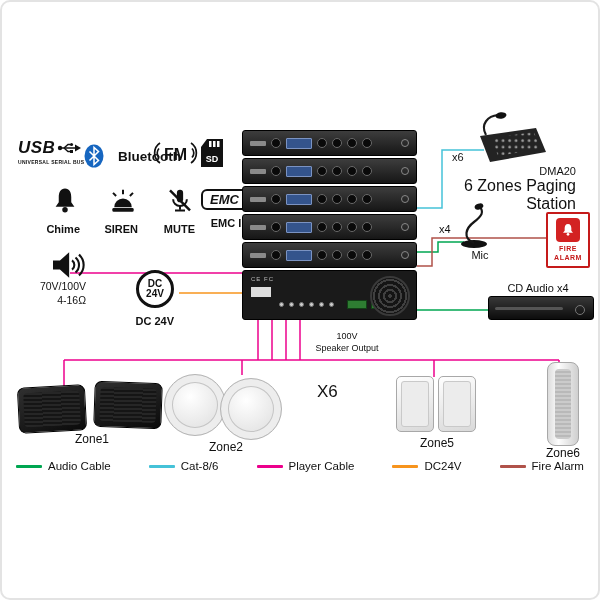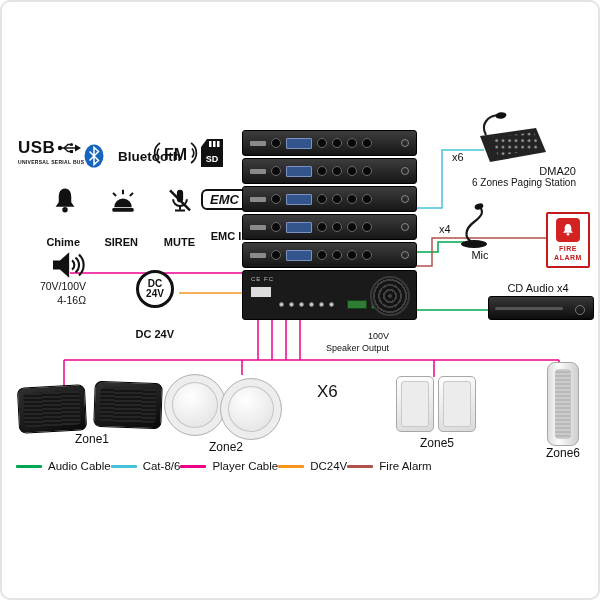--- a/index.html
+++ b/index.html
@@ -3,23 +3,23 @@
 <meta charset="utf-8">
 <style>
 *{margin:0;padding:0;box-sizing:border-box}
 body{background:#fff;font-family:"Liberation Sans",sans-serif;color:#111}
 #canvas{position:relative;width:600px;height:600px;background:#fff;border:2px solid #e3e3e3;border-radius:10px;overflow:hidden}
 .abs{position:absolute}
 #wires{position:absolute;inset:0;z-index:1}
 .dev{z-index:2}
 
 .feat-col{display:flex;flex-direction:column;align-items:flex-end}
-.feat-label{font-size:11px;font-weight:700;margin-top:20px;white-space:nowrap}
+.feat-label{font-size:11px;font-weight:700;margin-top:7px;white-space:nowrap}
 .usb-row{display:flex;align-items:center;gap:2px}
-.usb-txt{font-size:17px;font-weight:800;letter-spacing:.5px}
+.usb-txt{font-size:17px;font-weight:800;font-style:italic;letter-spacing:.5px}
 .usb-sub{font-size:5px;letter-spacing:.3px;font-weight:700;margin-top:1px;white-space:nowrap}
 .bt-row{display:flex;align-items:center;gap:14px}
 .bt-label{font-size:13.5px;font-weight:700}
 .fm-row{display:flex;align-items:flex-end;gap:2px}
 .fm-txt{font-size:16px;font-weight:800;line-height:1.4}
 .emc-badge{border:2.5px solid #111;border-radius:6px;padding:1px 7px;font-weight:800;font-style:italic;font-size:13px}
 .spec-line{font-size:10.5px;line-height:1.3}
 .dc-circle{width:38px;height:38px;border:3px solid #111;border-radius:50%;display:flex;flex-direction:column;align-items:center;justify-content:center;font-weight:800;line-height:1.05;background:#fff}
 .dc-circle span{font-size:10px}
 
@@ -34,43 +34,43 @@
 .rear-label{position:absolute;left:8px;top:16px;width:20px;height:10px;background:#ddd}
 .terms{position:absolute;left:36px;top:31px;display:flex;gap:5px}
 .terms i{width:5px;height:5px;border-radius:50%;background:#ccc;border:1px solid #777}
 .gblock{position:absolute;left:104px;top:29px;display:flex;gap:4px}
 .gblock i{width:20px;height:9px;background:#2e7d32;border:1px solid #124016}
 .fan{position:absolute;right:6px;top:5px;width:40px;height:40px;border-radius:50%;border:2px solid #3a3a3a;background:repeating-radial-gradient(circle at 50% 50%,#404040 0 2px,#141414 2px 5px)}
 
 .qty{position:absolute;font-size:11px;z-index:2}
 .paging-text{position:absolute;left:440px;top:163px;width:134px;text-align:right;z-index:2}
 .paging-text .l1{font-size:11px;display:block}
-.paging-text .l2{font-size:10px;display:block}
+.paging-text .l2{font-size:16px;display:block}
 .dev-label{position:absolute;font-size:11px;z-index:2;text-align:center}
 .fire-box{position:absolute;width:44px;border:2px solid #c51a1a;background:#fff;display:flex;flex-direction:column;align-items:center;padding:4px 0 3px;border-radius:2px;z-index:2}
 .fire-inner{width:24px;height:24px;background:#d32222;border-radius:4px;display:flex;align-items:center;justify-content:center;margin-bottom:3px}
 .fire-t{font-size:7px;font-weight:800;color:#c51a1a;line-height:1.25;letter-spacing:.5px}
 .cd-body{position:absolute;width:106px;height:24px;background:linear-gradient(180deg,#383838,#0c0c0c);border:1px solid #000;border-radius:3px;z-index:2}
 .cd-body::after{content:"";position:absolute;left:6px;right:30px;top:10px;height:3px;background:#555;border-radius:2px}
 .cd-body::before{content:"";position:absolute;right:8px;top:8px;width:8px;height:8px;border-radius:50%;border:1.5px solid #777}
 
 .zone{position:absolute;z-index:2}
 .zone-label{position:absolute;left:0;width:100%;text-align:center;font-size:12px}
 .z1-spk{position:absolute;width:68px;height:46px;background:linear-gradient(160deg,#303030,#0a0a0a);border:1px solid #000;border-radius:7px}
 .z1-spk::after{content:"";position:absolute;inset:5px;border-radius:4px;background:repeating-linear-gradient(0deg,#262626 0 2px,#151515 2px 4px)}
 .z2-spk{position:absolute;width:62px;height:62px;border-radius:50%;background:radial-gradient(circle at 42% 36%,#fff,#d6d6d6);border:1px solid #b5b5b5;box-shadow:inset 0 0 0 7px #ededed,inset 0 0 0 8px #c4c4c4}
 .z5-spk{position:absolute;width:38px;height:56px;background:linear-gradient(165deg,#fff,#d9d9d9);border:1px solid #a8a8a8;border-radius:5px}
 .z5-spk::after{content:"";position:absolute;inset:4px;border-radius:3px;background:#ececec;border:1px solid #c9c9c9}
 .z6-col{position:absolute;width:32px;height:84px;background:linear-gradient(90deg,#dcdcdc,#fdfdfd 35%,#cfcfcf);border:1px solid #a8a8a8;border-radius:8px}
 .z6-col::after{content:"";position:absolute;left:7px;right:7px;top:6px;bottom:6px;background:repeating-linear-gradient(0deg,#cbcbcb 0 2px,#b9b9b9 2px 4px);border-radius:4px}
 
-.out-label{position:absolute;left:303px;top:329px;width:84px;text-align:right;font-size:9px;line-height:1.3;z-index:2}
+.out-label{position:absolute;left:303px;top:329px;width:84px;text-align:center;font-size:9px;line-height:1.3;z-index:2}
 .out-label span{display:block}
 .x6{position:absolute;left:315px;top:380px;font-size:17px;z-index:2}
-.legend{position:absolute;left:14px;right:14px;top:458px;display:flex;align-items:center;z-index:2}
+.legend{position:absolute;left:14px;right:14px;top:458px;display:flex;justify-content:space-between;align-items:center;z-index:2}
 .leg-item{display:flex;align-items:center;gap:6px}
 .leg-swatch{width:26px;height:3px;border-radius:1px;background:#888}
 .leg-label{font-size:11.5px;white-space:nowrap}
 </style>
 </head>
 <body>
 
 <div id="canvas">
 
   <svg id="wires" width="600" height="600" viewBox="0 0 600 600">

